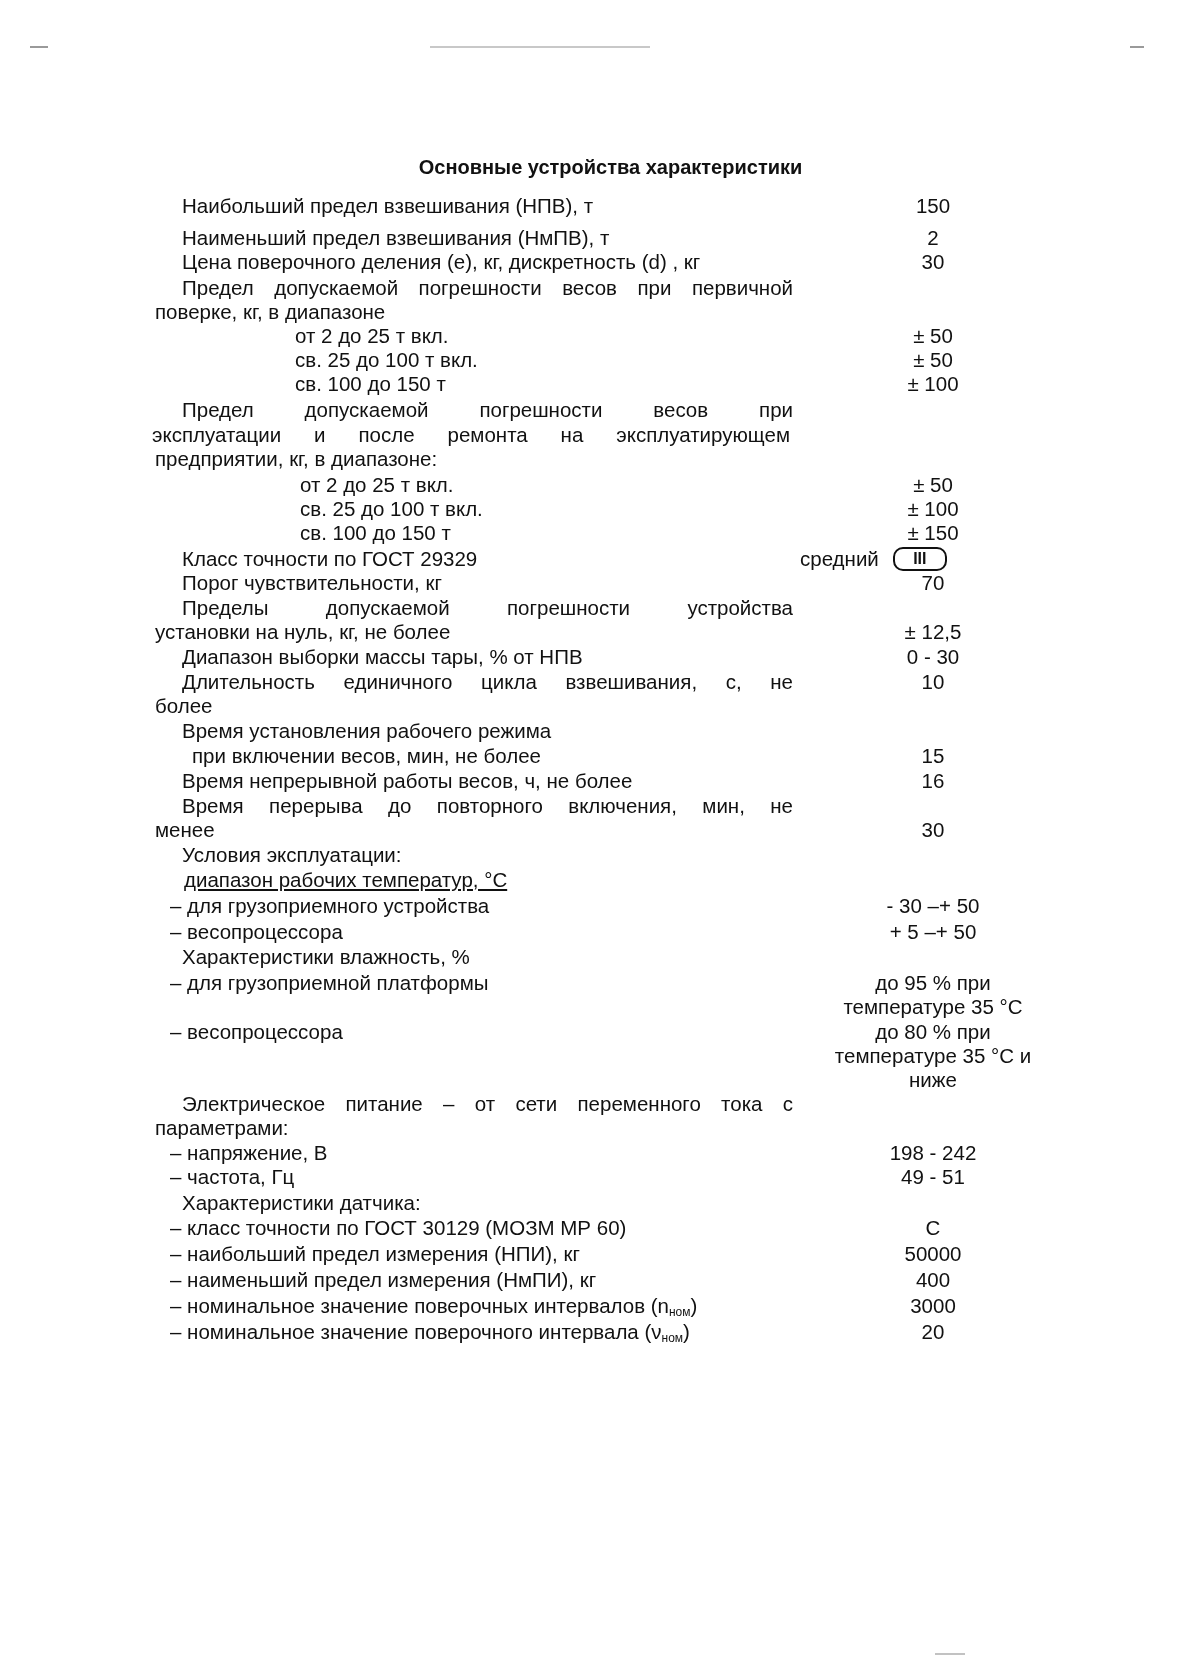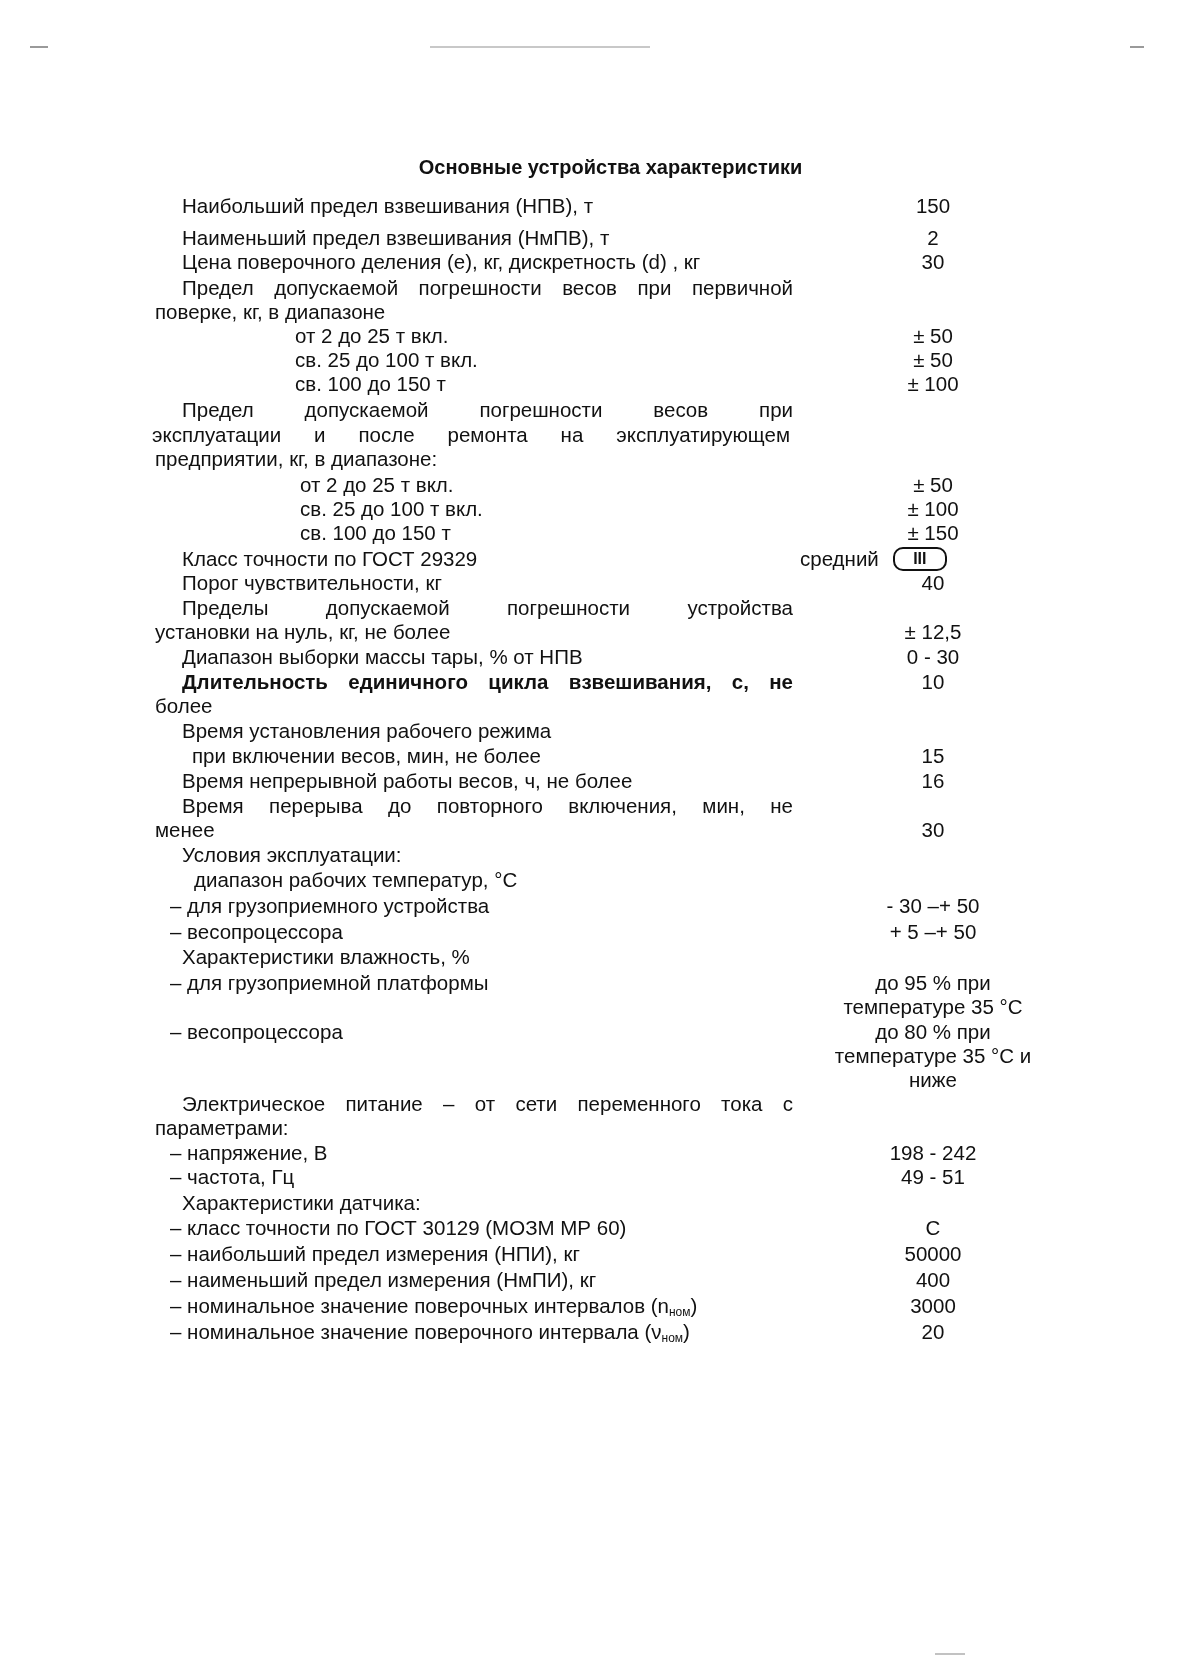--- a/index.html
+++ b/index.html
@@ -87,35 +87,35 @@
     <div class="row" style="top: 521px; left: 0px; width: 1197px;">
       <div class="lbl" style="left: 300px;">св. 100  до 150 т</div>
       <div class="val"><span>± 150</span></div>
     </div>
     <div class="row" style="top: 547px; left: 0px; width: 1197px;">
       <div class="lbl" style="left: 182px;">Класс точности по ГОСТ 29329</div>
       <div class="val" style="left: 800px; text-align: left;"><span>средний</span><span class="badge">III</span></div>
     </div>
     <div class="row" style="top: 571px; left: 0px; width: 1197px;">
       <div class="lbl" style="left: 182px;">Порог чувствительности, кг</div>
-      <div class="val"><span>40</span></div>
+      <div class="val"><span>70</span></div>
     </div>
     <div class="row" style="top: 596px; left: 0px; width: 1197px;">
       <div class="lbl just" style="left: 182px; width: 611px;">Пределы допускаемой погрешности устройства</div>
     </div>
     <div class="row" style="top: 620px; left: 0px; width: 1197px;">
       <div class="lbl" style="left: 155px;">установки на нуль, кг, не более</div>
       <div class="val"><span>± 12,5</span></div>
     </div>
     <div class="row" style="top: 645px; left: 0px; width: 1197px;">
       <div class="lbl" style="left: 182px;">Диапазон выборки массы тары, % от НПВ</div>
       <div class="val"><span>0 - 30</span></div>
     </div>
     <div class="row" style="top: 670px; left: 0px; width: 1197px;">
-      <div class="lbl just" style="left: 182px; width: 611px; font-weight: bold;">Длительность единичного цикла взвешивания, с, не</div>
+      <div class="lbl just" style="left: 182px; width: 611px;">Длительность единичного цикла взвешивания, с, не</div>
       <div class="val"><span>10</span></div>
     </div>
     <div class="row" style="top: 694px; left: 0px; width: 1197px;">
       <div class="lbl" style="left: 155px;">более</div>
     </div>
     <div class="row" style="top: 719px; left: 0px; width: 1197px;">
       <div class="lbl" style="left: 182px;">Время установления рабочего режима</div>
     </div>
     <div class="row" style="top: 744px; left: 0px; width: 1197px;">
       <div class="lbl" style="left: 192px;">при включении весов, мин, не более</div>
@@ -129,21 +129,21 @@
       <div class="lbl just" style="left: 182px; width: 611px;">Время перерыва до повторного включения, мин, не</div>
     </div>
     <div class="row" style="top: 818px; left: 0px; width: 1197px;">
       <div class="lbl" style="left: 155px;">менее</div>
       <div class="val"><span>30</span></div>
     </div>
     <div class="row" style="top: 843px; left: 0px; width: 1197px;">
       <div class="lbl" style="left: 182px;">Условия эксплуатации:</div>
     </div>
     <div class="row" style="top: 868px; left: 0px; width: 1197px;">
-      <div class="lbl" style="left: 194px;">диапазон рабочих температур, °С</div>
+      <div class="lbl" style="left: 184px; text-decoration: underline;">диапазон рабочих температур, °С</div>
     </div>
     <div class="row" style="top: 894px; left: 0px; width: 1197px;">
       <div class="lbl" style="left: 170px; text-align: right;">–    для грузоприемного устройства</div>
       <div class="val"><span>- 30 –+ 50</span></div>
     </div>
     <div class="row" style="top: 920px; left: 0px; width: 1197px;">
       <div class="lbl" style="left: 170px;">–    весопроцессора</div>
       <div class="val"><span>+ 5 –+ 50</span></div>
     </div>
     <div class="row" style="top: 945px; left: 0px; width: 1197px;">

